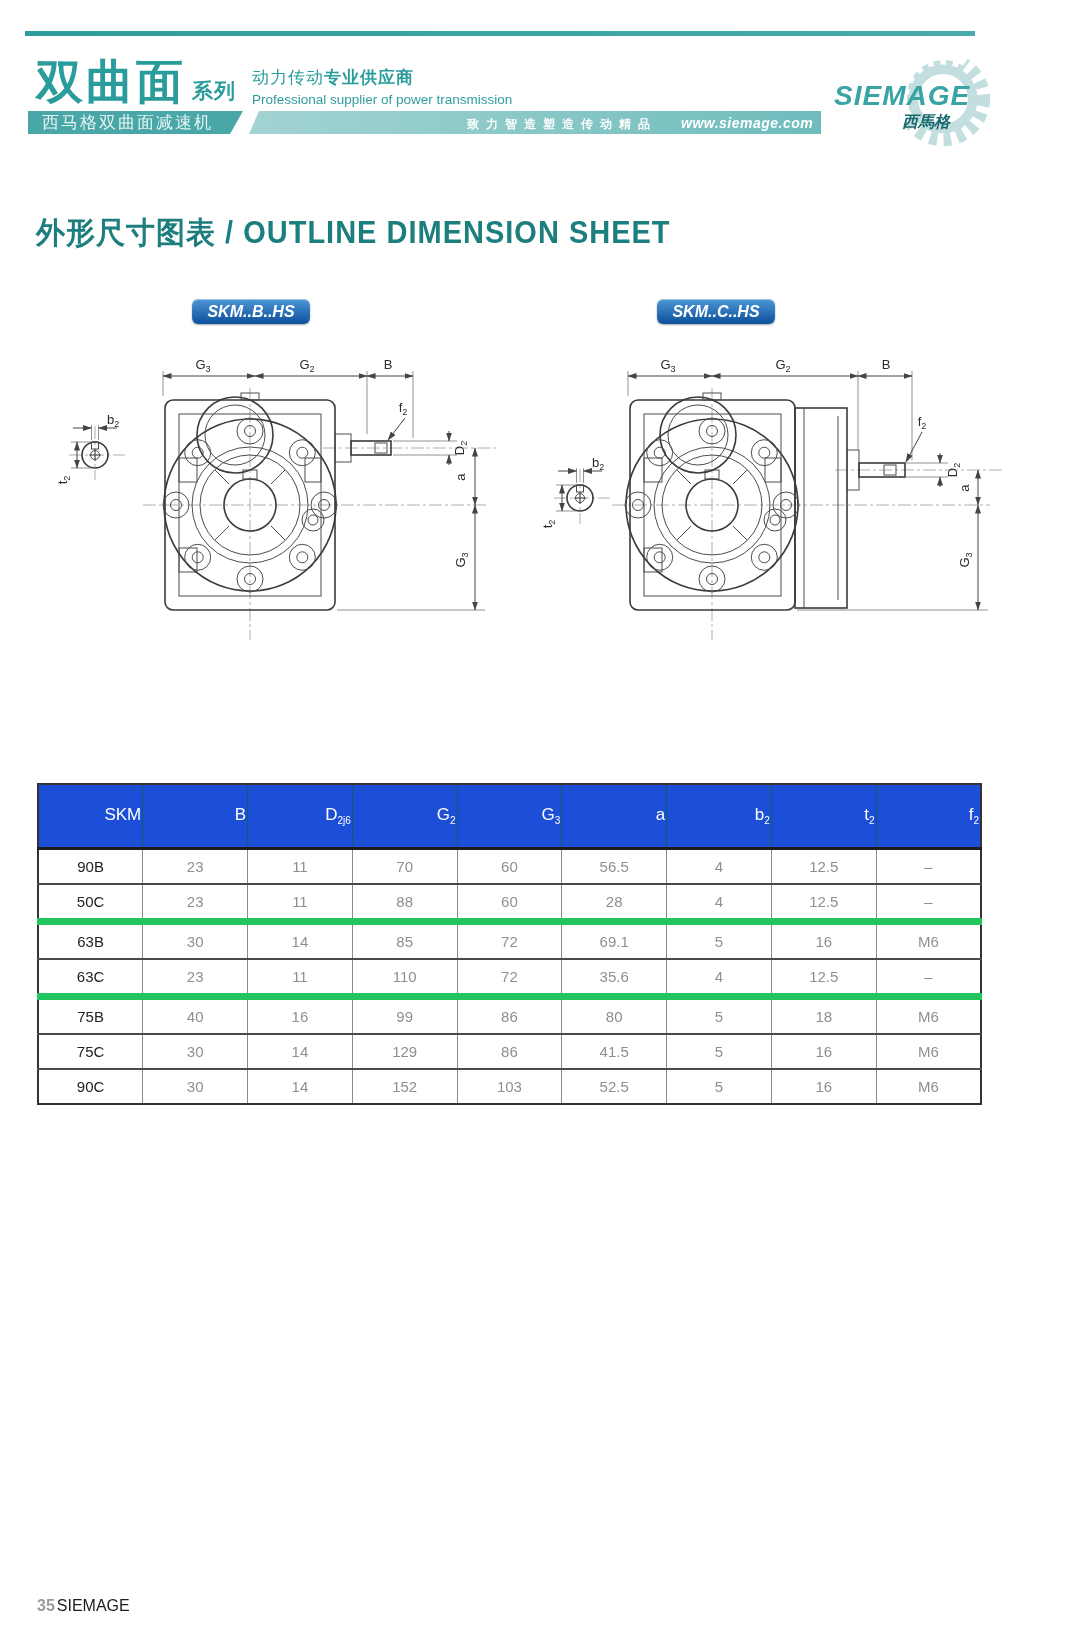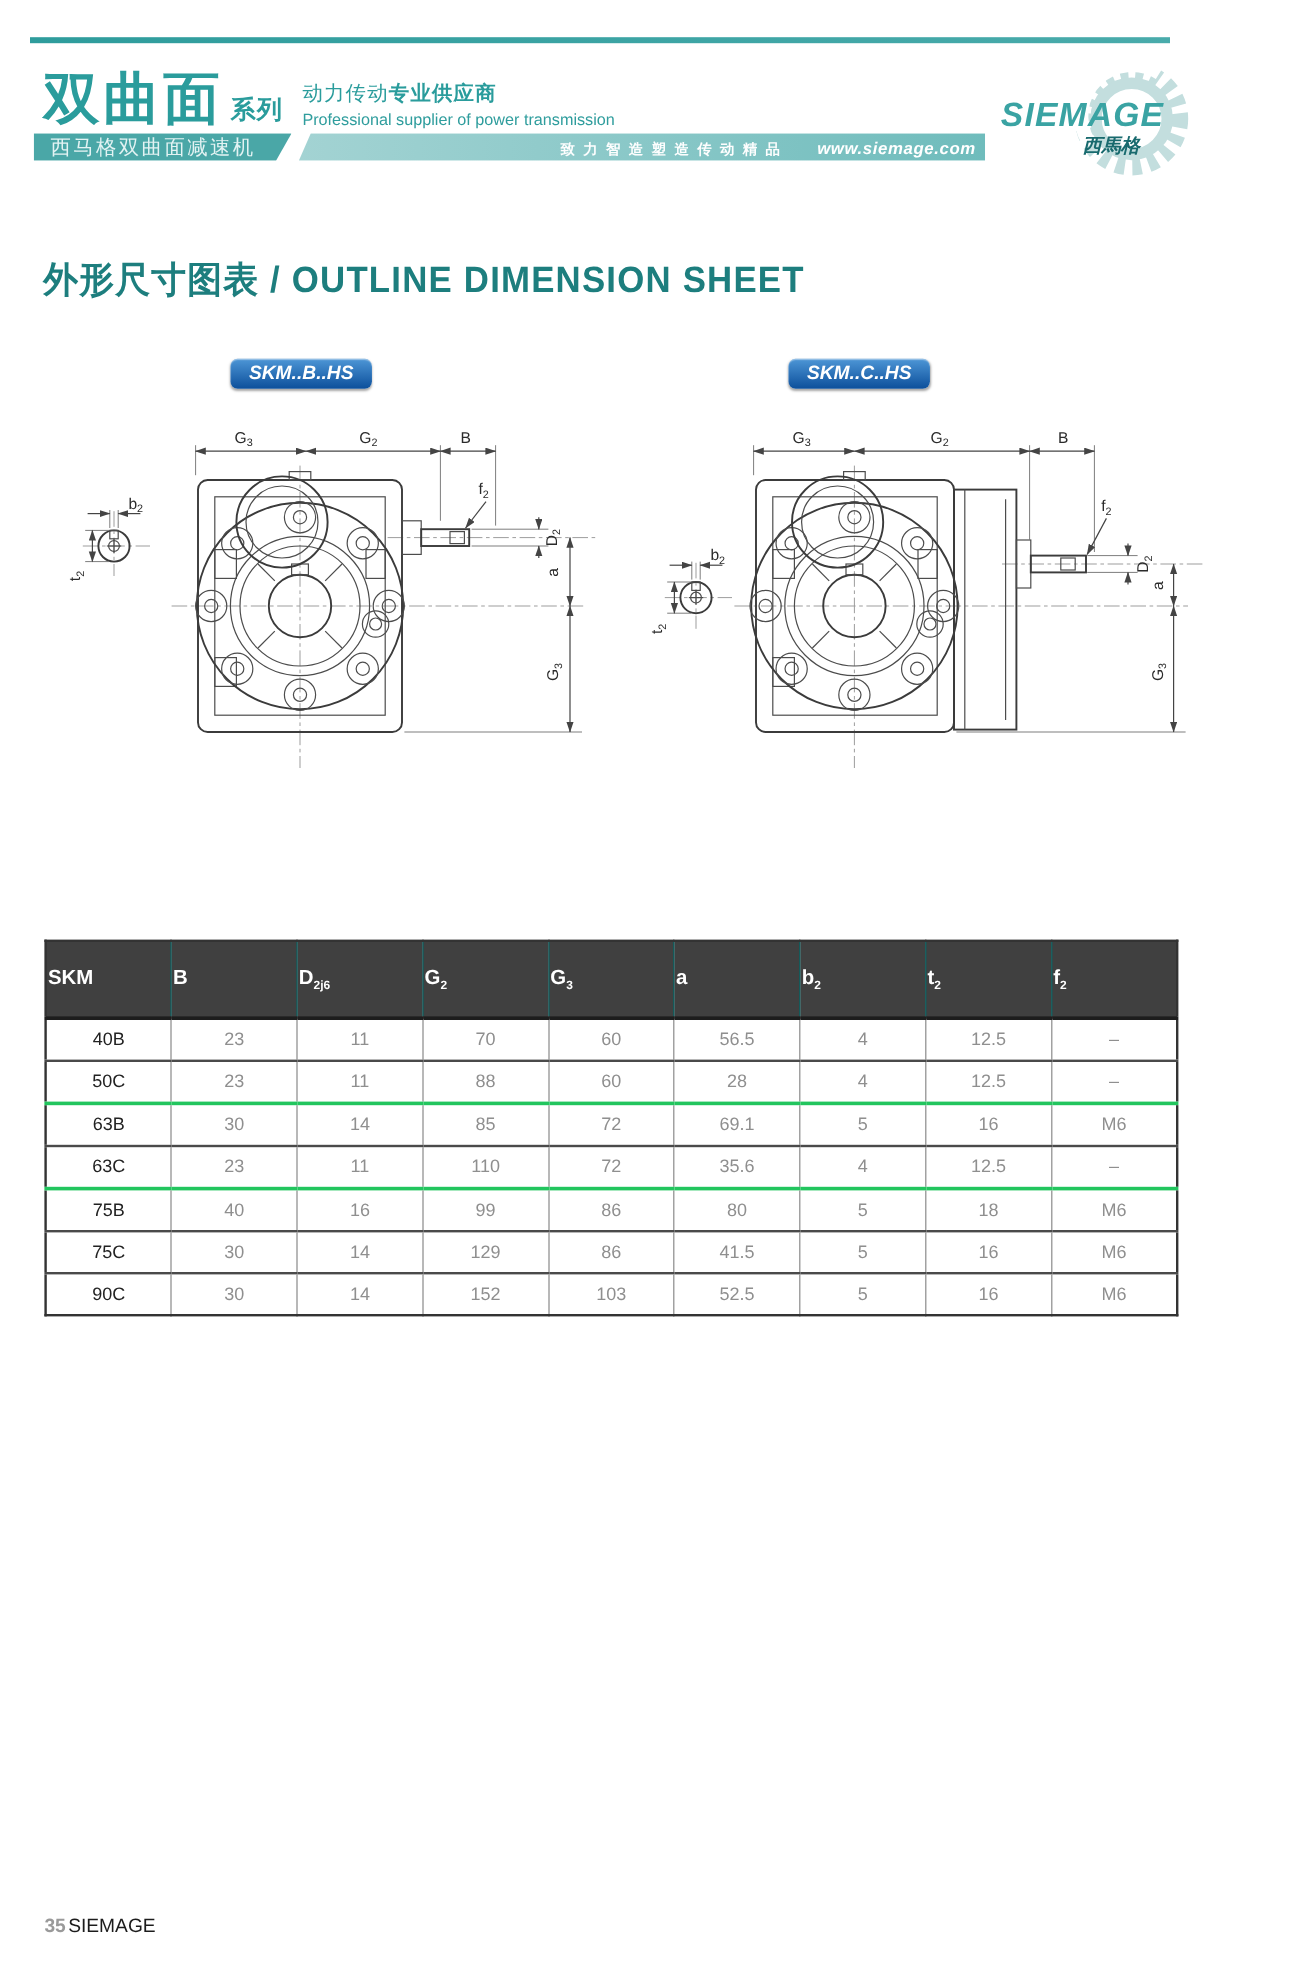--- a/index.html
+++ b/index.html
@@ -56,26 +56,26 @@
   .thin{fill:none;stroke:#4c4c4c;stroke-width:1;}
   .dim{stroke:#444;stroke-width:1;fill:none;}
   .ext{stroke:#777;stroke-width:.8;}
   .cl{stroke:#999;stroke-width:.8;stroke-dasharray:13 3 3 3;fill:none;}
   .dl{font-size:13px;fill:#2b2b2b;font-family:"Liberation Sans",sans-serif;}
   .ds{font-size:9px;}
 
   
   table.dims{position:absolute;left:37px;top:783px;width:945px;border-collapse:collapse;
              table-layout:fixed;border:2px solid #333;background:#fff;}
-  table.dims th{background:#404040;color:#fff;height:60px;font-size:17px;font-weight:bold;
-             border:1px solid #0a6161;border-bottom:3px solid #1d1d1d;text-align:left;}
+  table.dims th{background:#1d4ed8;color:#fff;height:60px;font-size:17px;font-weight:normal;
+             border:1px solid #0a6161;border-bottom:3px solid #1d1d1d;text-align:right;}
   table.dims th sub{font-size:10px;}
   table.dims td{height:31px;border:1px solid #8a8a8a;border-top:2px solid #4a4a4a;
              text-align:center;font-size:15px;color:#8f8f8f;}
-  table.dims tr.grp td{border-top:3px solid #22c55e;}
+  table.dims tr.grp td{border-top:7px solid #22c55e;}
   table.dims td.skm{color:#222;}
 
   
   .footer{position:absolute;left:37px;top:1597px;font-size:16px;}
   .footer .pnum{color:#9a9a9a;font-weight:bold;}
   .footer .brand{color:#1c1c1c;margin-left:2px;}
 </style>
 </head>
 <body>
 
@@ -328,21 +328,21 @@
         <th><span>G</span><sub>2</sub></th>
         <th><span>G</span><sub>3</sub></th>
         <th><span>a</span><sub></sub></th>
         <th><span>b</span><sub>2</sub></th>
         <th><span>t</span><sub>2</sub></th>
         <th><span>f</span><sub>2</sub></th>
       </tr>
     </thead>
     <tbody>
       <tr>
-        <td class="skm">40B</td>
+        <td class="skm">90B</td>
         <td>23</td>
         <td>11</td>
         <td>70</td>
         <td>60</td>
         <td>56.5</td>
         <td>4</td>
         <td>12.5</td>
         <td>–</td>
       </tr>
       <tr>

